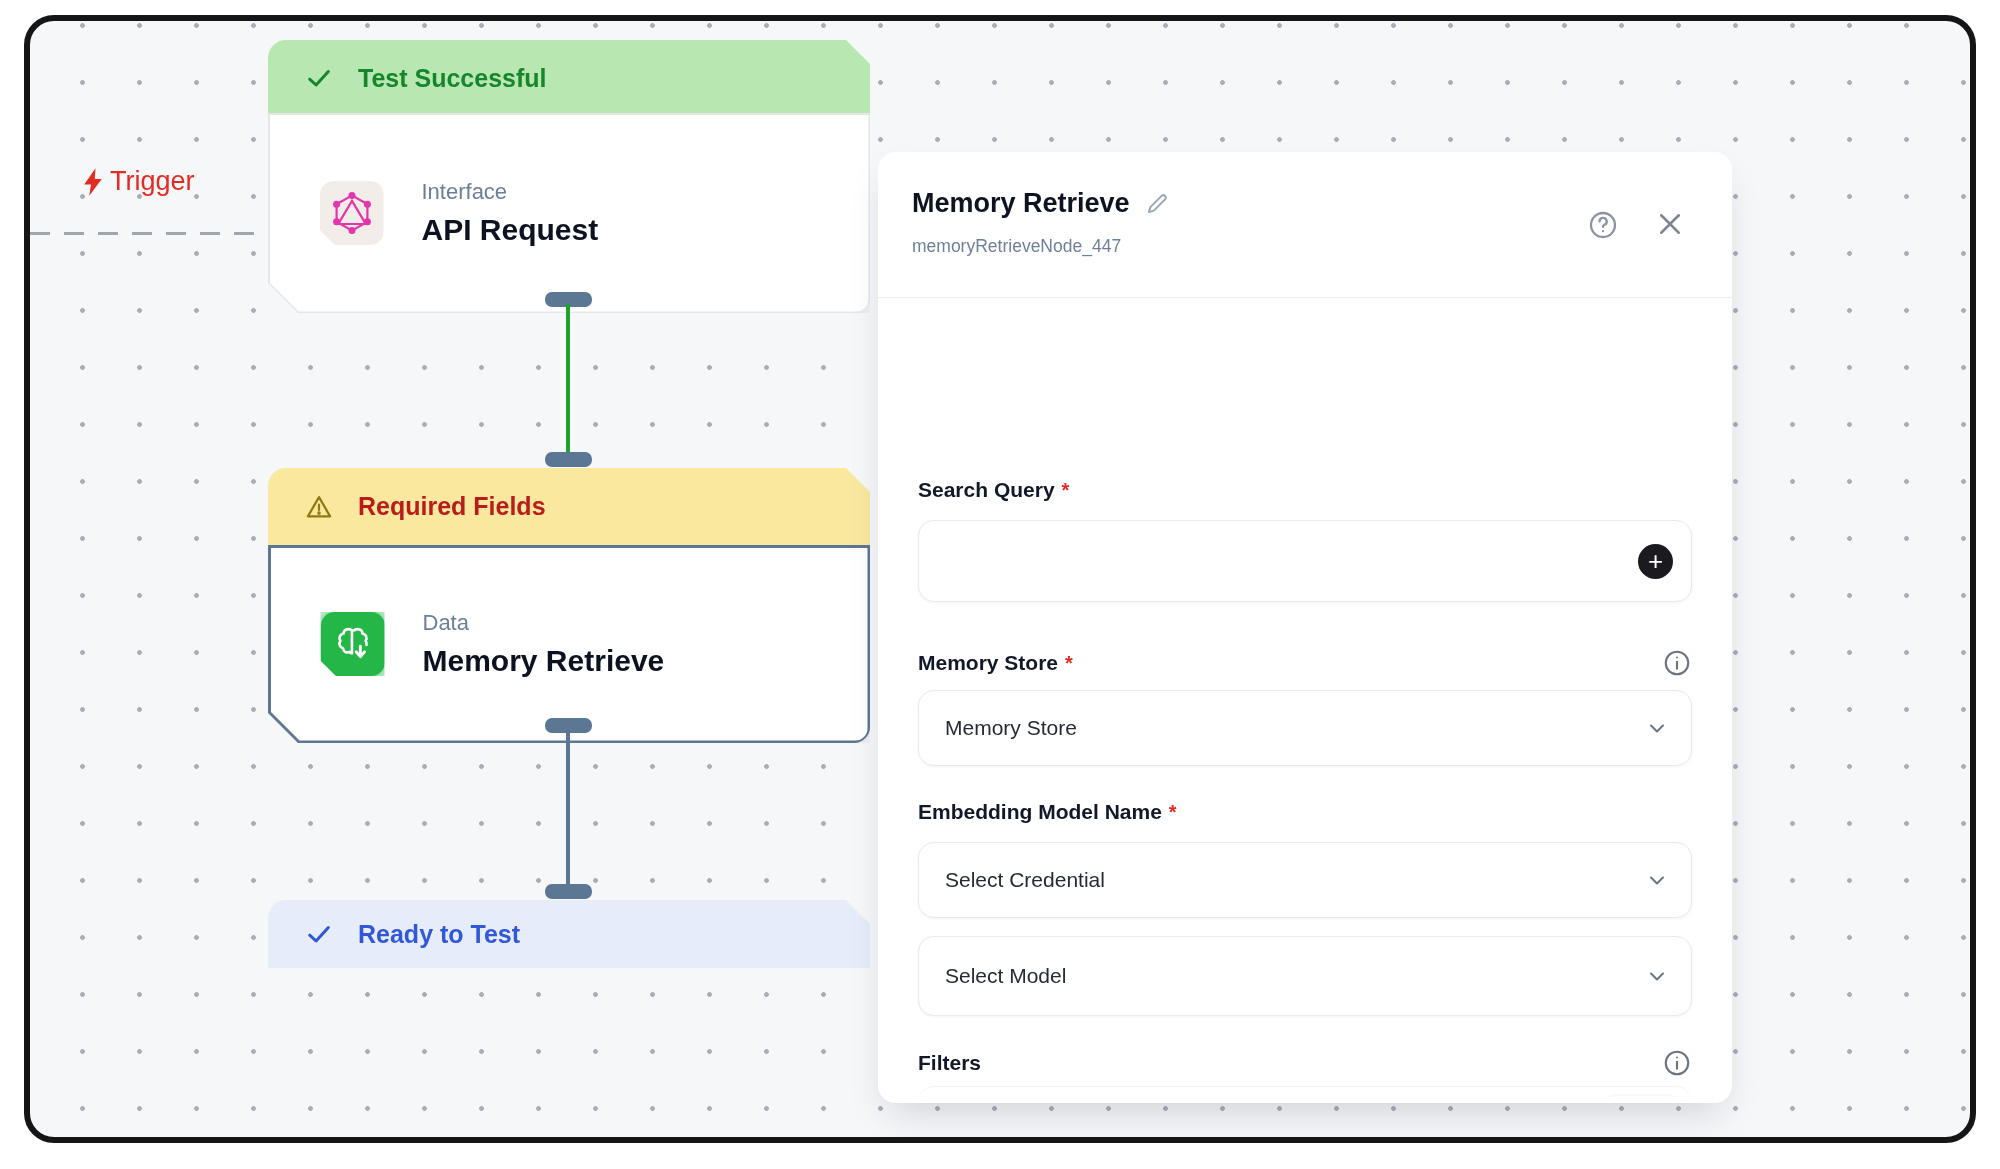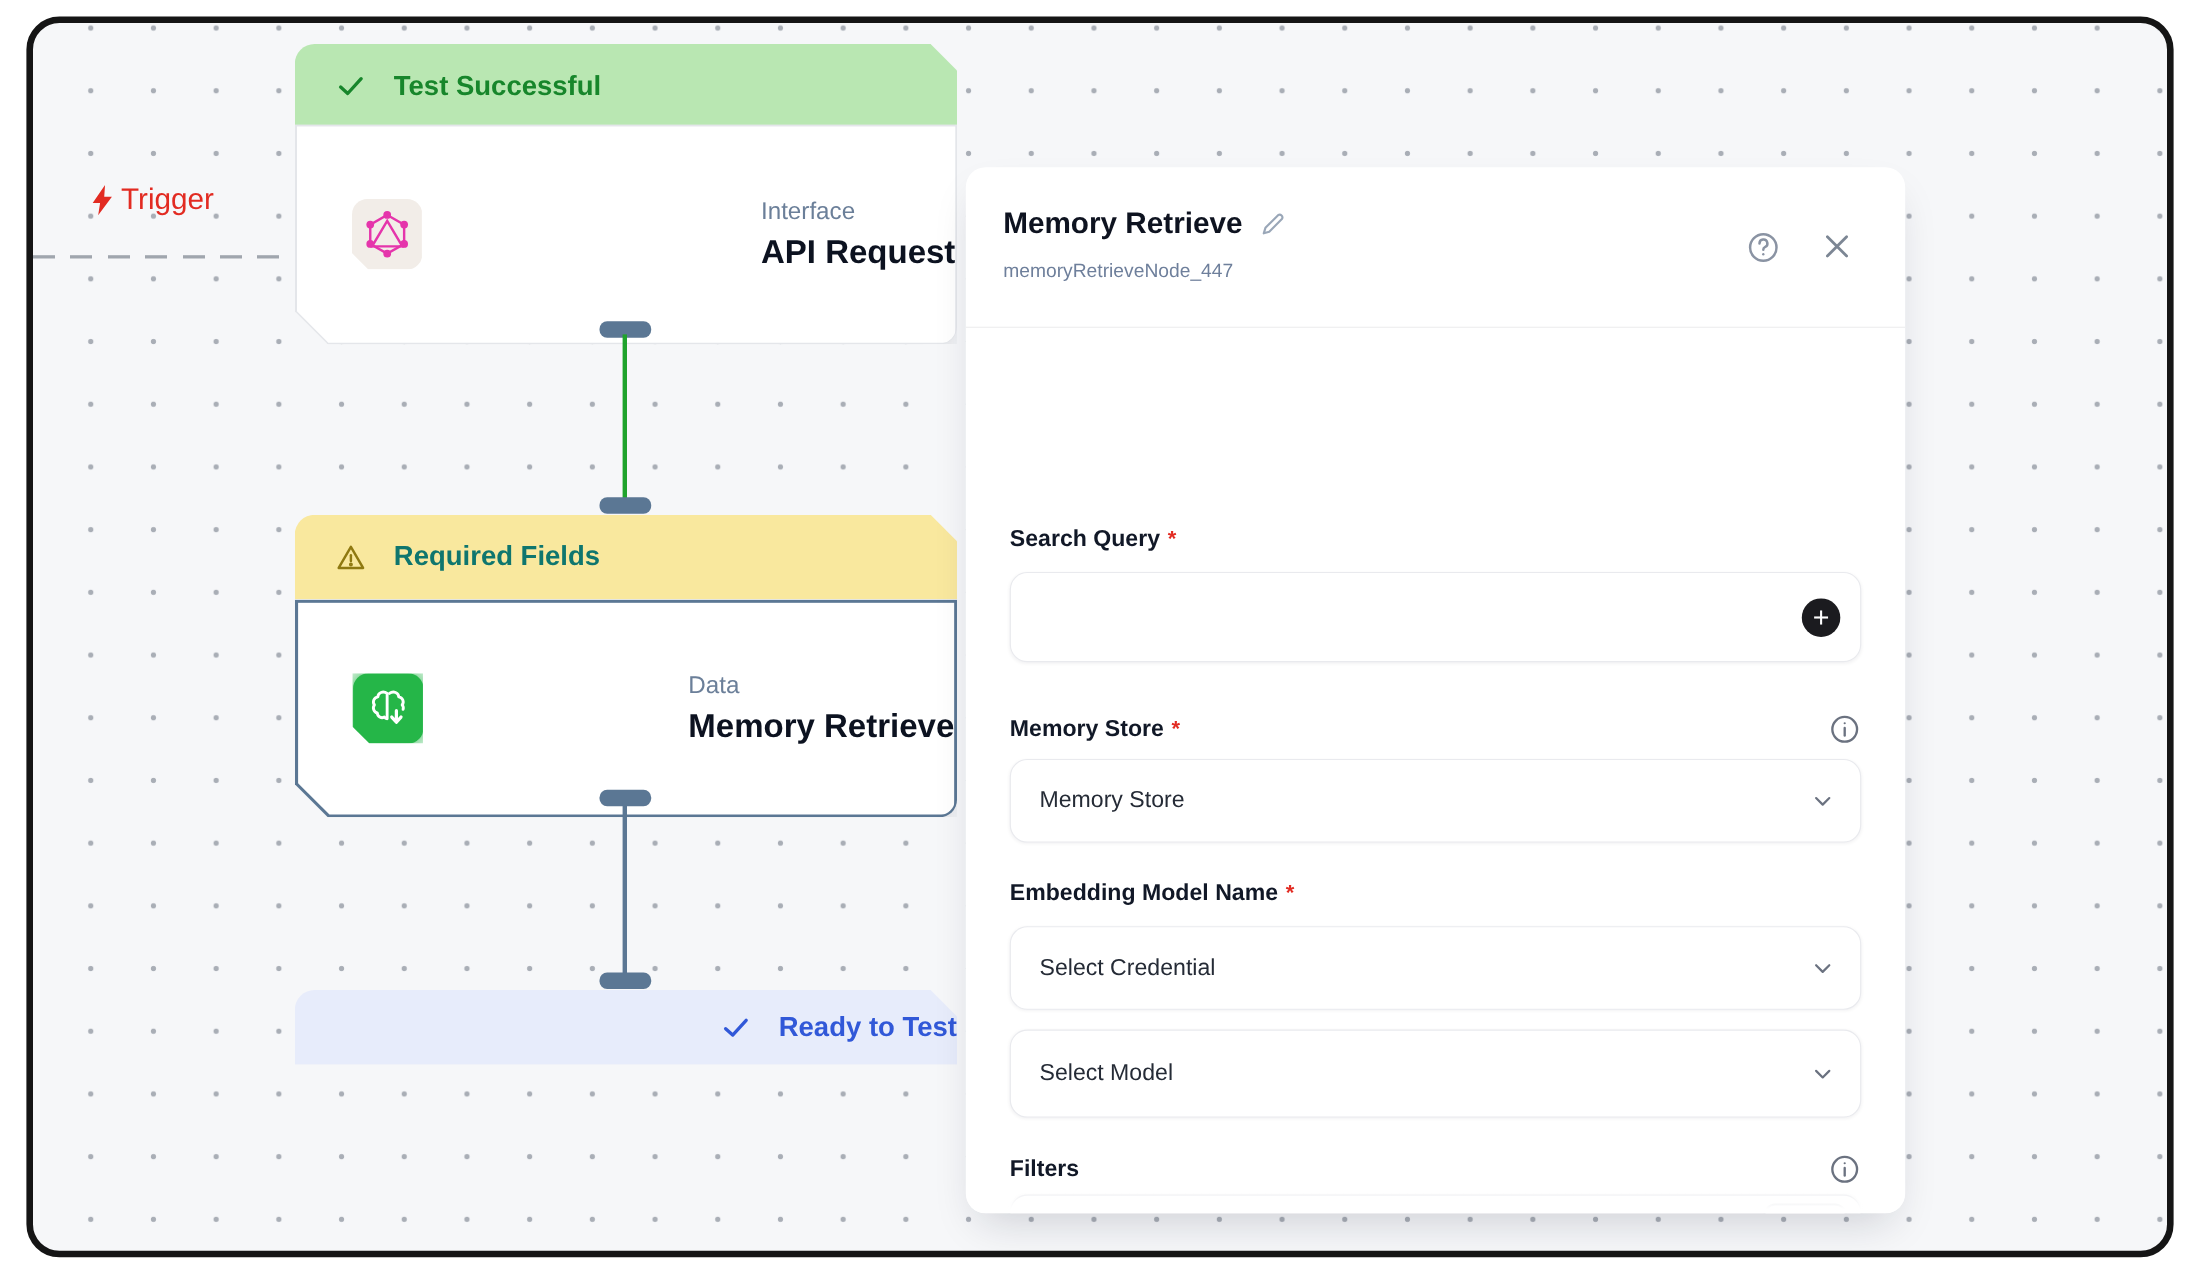--- a/index.html
+++ b/index.html
@@ -22,31 +22,31 @@
   .trigger-dash { position:absolute; left:0; top:211px; width:240px; height:3px;
                   background: repeating-linear-gradient(90deg, #a0a6ae 0 20px, transparent 20px 34px); }
 
   .banner {
     position:absolute; left:238px; width:602px; display:flex; align-items:center; gap:25px;
     padding-left:37px; font-size:25px; font-weight:600;
     border-radius:18px 0 0 0;
     clip-path: polygon(0 0, calc(100% - 24px) 0, 100% 24px, 100% 100%, 0 100%);
   }
   .banner.success { top:19px;  height:76px; background:#b9e7b2; color:#17862b; }
-  .banner.warning { top:447px; height:77px; background:#f9e89e; color:#0f766e; }
-  .banner.info    { top:879px; height:68px; background:#e7ecfb; color:#3158d8;justify-content:flex-end; }
+  .banner.warning { top:447px; height:77px; background:#f9e89e; color:#b91c1c; }
+  .banner.info    { top:879px; height:68px; background:#e7ecfb; color:#3158d8; }
 
   .card-wrap { position:absolute; left:238px; width:602px;
                clip-path: polygon(0 0, 100% 0, 100% 100%, 30px 100%, 0 calc(100% - 30px));
                border-radius:0 0 16px 16px; }
   .card-wrap.light { background:#e4e6ea; }
   .card-wrap.selected { background:#5b7794; }
   .card { position:absolute; inset:1.5px; background:#ffffff; border-radius:0 0 14px 14px;
           clip-path: polygon(0 0, 100% 0, 100% 100%, 29px 100%, 0 calc(100% - 29px));
-          display:flex; align-items:center; gap:38px; padding-left:50px;justify-content:space-between; }
+          display:flex; align-items:center; gap:38px; padding-left:50px; }
   .card-wrap.selected .card { inset:2.5px; }
   #card1 { top:92px;  height:200px; }
   #card2 { top:524px; height:198px; }
   #card3 { top:947px; height:200px; }
 
   .tile { width:64px; height:64px; border-radius:14px; flex:0 0 auto;
           clip-path: polygon(0 0, 100% 0, 100% 100%, 24% 100%, 0 76%);
           display:flex; align-items:center; justify-content:center; }
   .tile.beige { background:#f2ede8; }
   .tile.green { background:#25b648; }

